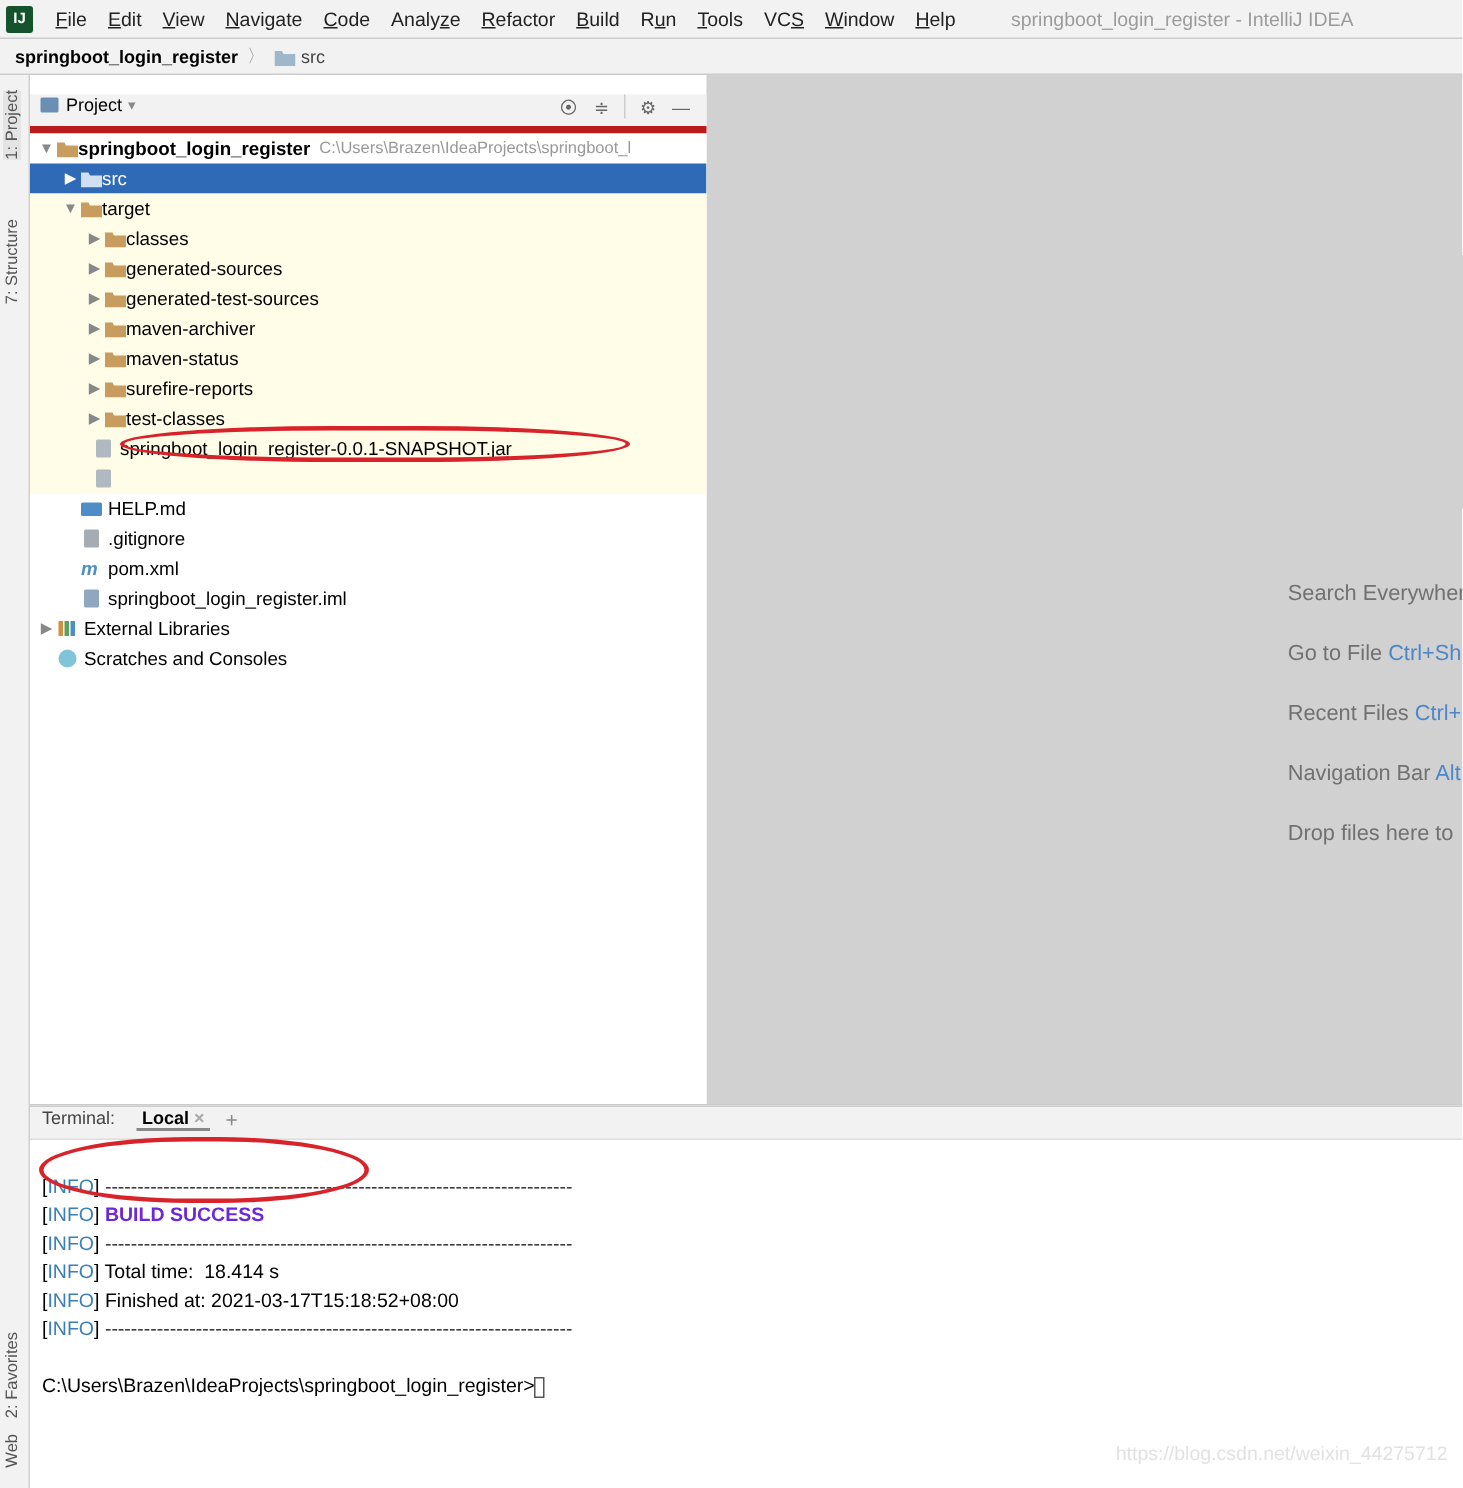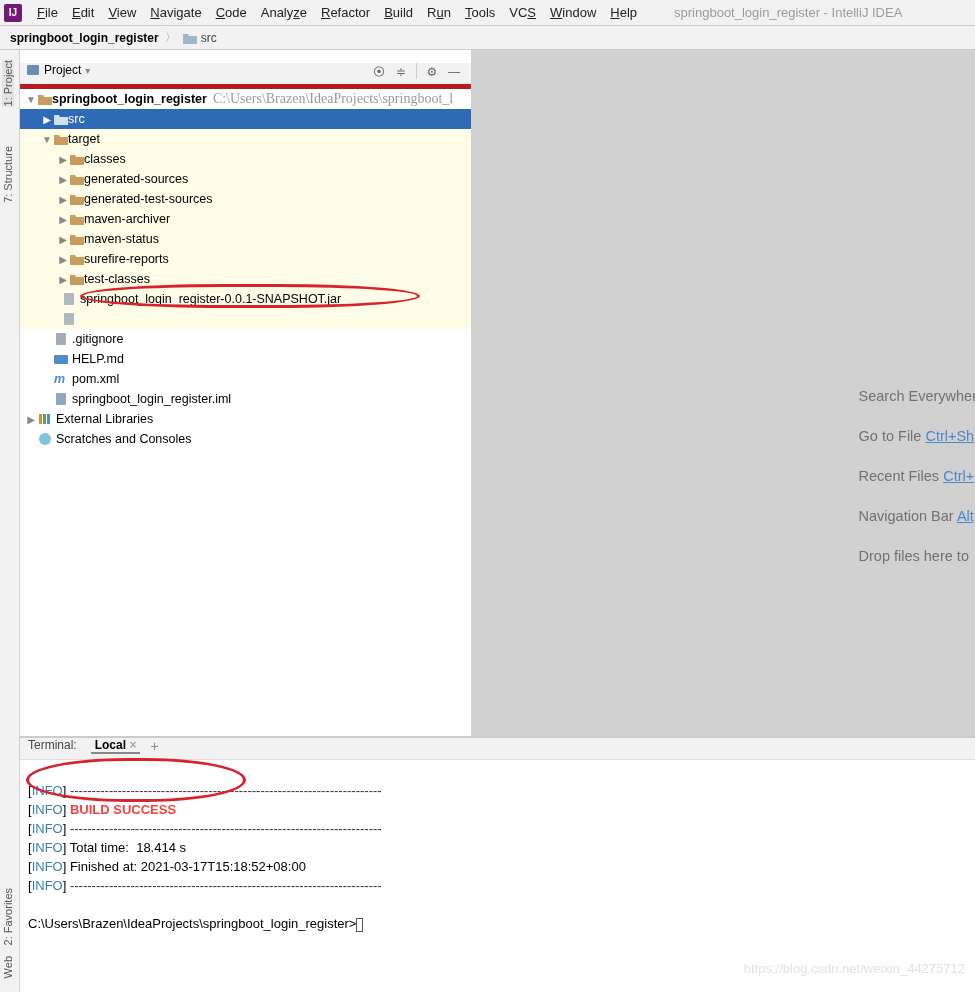--- a/index.html
+++ b/index.html
@@ -1,20 +1,20 @@
 <!DOCTYPE html>
 <html><head>
 <meta charset="utf-8">
 <style>
 * { box-sizing: border-box; margin: 0; padding: 0; font-family: "Segoe UI", Arial, sans-serif; }
 body { width: 975px; height: 992px; background: #fff; font-size: 13px; color: #000; overflow: hidden; position: relative; }
 
 
 .menubar { display: flex; align-items: center; height: 26px; background: #f2f2f2; border-bottom: 1px solid #ccc; padding: 0 4px; }
-.menubar .logo { width: 18px; height: 18px; background: #701a75; margin-right: 8px; border-radius: 2px; display:flex; align-items:center; justify-content:center; color:#fff; font-size:10px; font-weight:bold;}
+.menubar .logo { width: 18px; height: 18px; background: #14532d; margin-right: 8px; border-radius: 2px; display:flex; align-items:center; justify-content:center; color:#fff; font-size:10px; font-weight:bold;}
 .menubar .menuitem { padding: 0 7px; cursor: default; color: #222; }
 .menubar .menuitem .ul { text-decoration: underline; }
 .menubar .title { margin-left: 30px; color: #9b9b9b; font-weight: 400; }
 
 
 .breadcrumb { display: flex; align-items: center; height: 24px; background: #f2f2f2; border-bottom: 1px solid #ccc; padding: 0 10px; font-size: 12px; }
 .breadcrumb .crumb { font-weight: bold; }
 .breadcrumb .sep { margin: 0 6px; color: #999; }
 .breadcrumb .folder { color: #444; font-weight:normal; display:flex; align-items:center; gap:4px;}
 
@@ -33,38 +33,38 @@
 .proj-header .spacer { flex:1; }
 .proj-header .hicon { width:18px; height:18px; margin:0 2px; color:#666; display:flex; align-items:center; justify-content:center; cursor:default; }
 .tree { flex:1; background:#fff; overflow:hidden; font-size:12.5px; }
 .node { display:flex; align-items:center; height:20px; padding-left: 4px; white-space:nowrap; }
 .node.sel { background:#2f6ab6; color:#fff; }
 .node.tgt { background:#fffce7; }
 .arrow { width:14px; text-align:center; color:#888; font-size:10px; }
 .node.sel .arrow { color:#fff; }
 .indent1 { padding-left: 20px; } .indent2 { padding-left: 36px; }
 .indent2a { padding-left: 42px; }
-.dim { color:#999; font-size:14px; margin-left:6px;font-family:Liberation Serif, serif; }
+.dim { color:#999; font-size:11px; margin-left:6px; }
 .fname { }
 .circle-red { position:absolute; border:3px solid #d8232a; border-radius:50%; pointer-events:none; }
 
 
 .editor-empty { flex:1; background:#d1d1d1; position:relative; overflow:hidden; }
 .hints { position:absolute; right:-2px; top:326px; color:#717171; font-size:14.5px; line-height:40px; text-align:left; }
-.hints .kb { color:#4c87c7;text-decoration:underline; }
+.hints .kb { color:#4c87c7; }
 
 
 .terminal-wrap { flex:1; display:flex; flex-direction:column; border-top:1px solid #ccc; }
 .term-tabs { height:22px; background:#f2f2f2; display:flex; align-items:flex-start; padding:0 8px; font-size:12px; border-bottom:1px solid #ddd; }
 .term-tabs .lbl { color:#444; }
 .term-tabs .tab { margin-left:14px; border-bottom:2px solid #888; padding:0 4px;font-weight:bold; }
 .term-tabs .plus { margin-left:10px; color:#888; font-size:14px; }
 .term-body { flex:1; background:#fff; font-family: Consolas, "Courier New", monospace; font-size:13px; padding:4px 8px; position:relative; line-height:18px; white-space:pre; }
 .info { color:#3b7fb6; }
-.succ { color:#ef4444; font-weight:bold; }
+.succ { color:#6d28d9; font-weight:bold; }
 .dash { color:#333; }
 .prompt-cursor { display:inline-block; width:7px; height:14px; border:1px solid #555; vertical-align:middle; }
 
 .watermark { position:absolute; right:10px; bottom:16px; color:#e2e2e2; font-size:13px; }
 
 
 svg.folder path{ fill:#c89b5e; }
 svg.folder.blue path{ fill:#9fb7cb; }
 svg.folder.sel path { fill:#cfe0f3; }
 </style>
@@ -207,29 +207,29 @@
             <span class="fname" style="margin-left:4px;">springboot_login_register-0.0.1-SNAPSHOT.jar</span>
           </div>
         <div class="node tgt indent2a">
             <svg width="14" height="14">
               <rect x="2" y="1" width="10" height="12" fill="#b0b9c0" rx="1"></rect>
             </svg>
           </div>
 
         <div class="node indent1" style="padding-left:34px;">
             <svg width="14" height="14">
+              <rect x="0" y="3" width="14" height="9" fill="#4f8dc8" rx="1"></rect>
+            </svg>
+            <span class="fname" style="margin-left:4px;">HELP.md</span>
+          </div>
+        <div class="node indent1" style="padding-left:34px;">
+            <svg width="14" height="14">
               <rect x="2" y="1" width="10" height="12" fill="#a6acb3" rx="1"></rect>
             </svg>
             <span class="fname" style="margin-left:4px;">.gitignore</span>
-          </div>
-        <div class="node indent1" style="padding-left:34px;">
-            <svg width="14" height="14">
-              <rect x="0" y="3" width="14" height="9" fill="#4f8dc8" rx="1"></rect>
-            </svg>
-            <span class="fname" style="margin-left:4px;">HELP.md</span>
           </div>
         <div class="node indent1" style="padding-left:34px;">
             <span style="color:#4f8dc8;font-weight:bold;font-style:italic;width:14px;">m</span>
             <span class="fname" style="margin-left:4px;">pom.xml</span>
           </div>
         <div class="node indent1" style="padding-left:34px;">
             <svg width="14" height="14">
               <rect x="2" y="1" width="10" height="12" fill="#8fa7c0" rx="1"></rect>
             </svg>
             <span class="fname" style="margin-left:4px;">springboot_login_register.iml</span>

